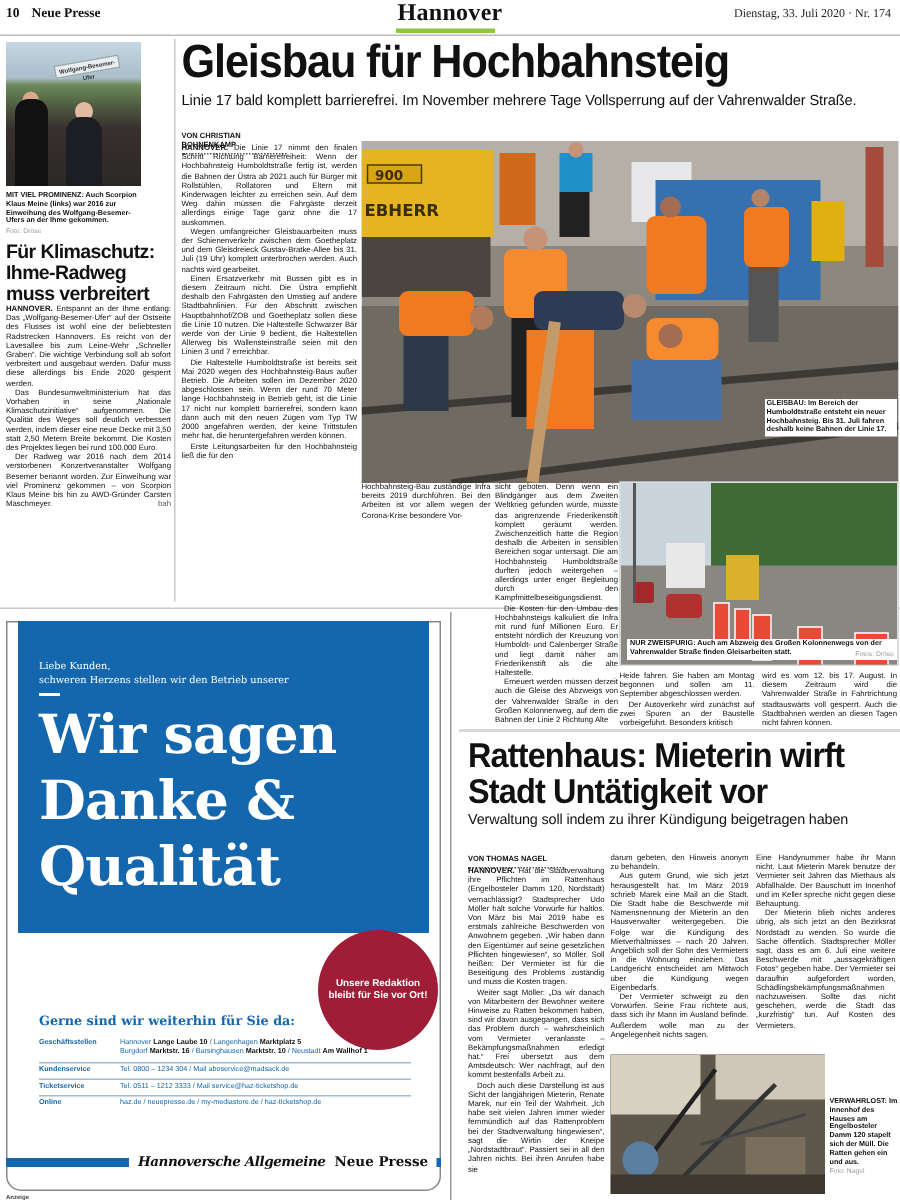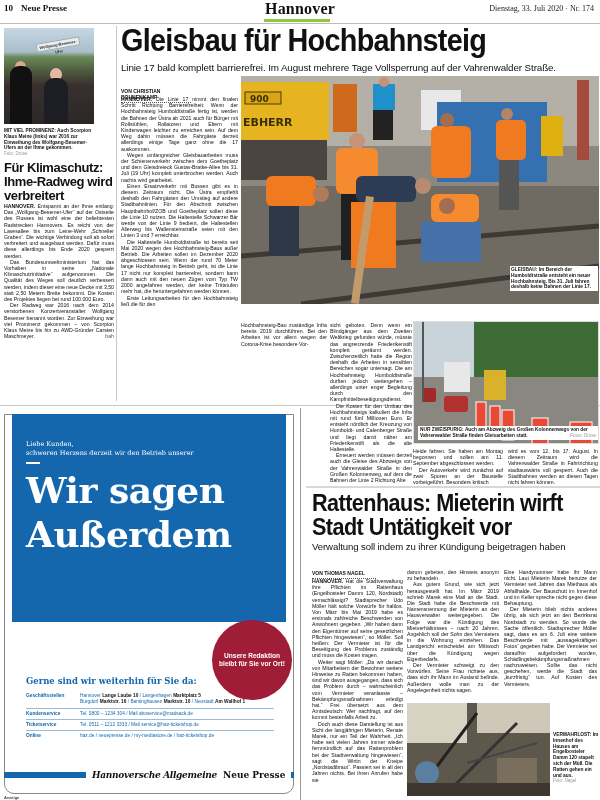--- a/index.html
+++ b/index.html
@@ -28,21 +28,21 @@
 .lc-photo .head1{position:absolute;left:11px;top:33px;width:11px;height:12px;background:#d9a98c;border-radius:50%}
 .lc-caption{left:4px;top:128px;width:92px}
 .lc-head{left:4px;top:161px;width:110px;font:bold 13px/14px "Liberation Sans",sans-serif;letter-spacing:-.4px}
 .lc-body{left:4px;top:203px;width:110px}
 .vrule{background:#c8c8c8;width:1px}
 
 .main-title{left:121px;top:23px;font:bold 31px/36px "Liberation Sans",sans-serif;letter-spacing:-.8px;transform:scaleX(.93);transform-origin:left top}
 .main-sub{left:121px;top:62px;font:9.8px "Liberation Sans",sans-serif;letter-spacing:-.1px}
 .byline{left:121px;top:88px;font:bold 5px "Liberation Sans",sans-serif;border-bottom:1px dotted #555;padding-bottom:2px;width:70px}
 .col1{left:121px;top:96px;width:117px}
-.photo-main{left:241px;top:76px;width:358px;height:228px;background:#e5e5e5;overflow:hidden}
+.photo-main{left:241px;top:94px;width:358px;height:228px;background:#e5e5e5;overflow:hidden}
 .col2{left:241px;top:322px;width:86px}
 .col3{left:330px;top:322px;width:89px}
 .photo2{left:413px;top:321px;width:186px;height:123px;background:#9bb2c4;overflow:hidden;border:1px solid #ddd}
 .photo2-cap{left:418px;top:426px;width:180px;background:#fff;padding:1px 2px}
 .col4{left:413px;top:448px;width:90px}
 .col5{left:508px;top:448px;width:90px}
 .photo-cap-main{left:510px;top:266px;width:88px;background:#fff;padding:1px}
 .hrule{height:1px;background:#c8c8c8}
 
 .ad{left:4px;top:414px;width:290px;height:380px;border:1px solid #888;border-radius:0 0 10px 10px}
@@ -89,31 +89,31 @@
   <div class="sign">Wolfgang-Besemer-Ufer</div>
   <div class="head1"></div>
   <div class="p1"></div>
   <div class="head2"></div>
   <div class="p2"></div>
 </div>
 <div class="abs lc-caption">
   <div class="cap"><span>MIT VIEL PROMINENZ:</span> <span>Auch Scorpion Klaus Meine (links) war 2016 zur Einweihung des Wolfgang-Besemer-Ufers an der Ihme gekommen.</span></div>
   <div class="credit">Foto: Dröse</div>
 </div>
-<div class="abs lc-head">Für Klimaschutz: Ihme-Radweg wird verbreitert</div>
+<div class="abs lc-head">Für Klimaschutz: Ihme-Radweg muss verbreitert</div>
 <div class="abs lc-body body-txt">
   <p class="first"><span class="kw">HANNOVER.</span> <span>Entspannt an der Ihme entlang: Das „Wolfgang-Besemer-Ufer“ auf der Ostseite des Flusses ist wohl eine der beliebtesten Radstrecken Hannovers. Es reicht von der Lavesallee bis zum Leine-Wehr „Schneller Graben“. Die wichtige Verbindung soll ab sofort verbreitert und ausgebaut werden. Dafür muss diese allerdings bis Ende 2020 gesperrt werden.</span></p>
   <p>Das Bundesumweltministerium hat das Vorhaben in seine „Nationale Klimaschutzinitiative“ aufgenommen. Die Qualität des Weges soll deutlich verbessert werden, indem dieser eine neue Decke mit 3,50 statt 2,50 Metern Breite bekommt. Die Kosten des Projektes liegen bei rund 100.000 Euro.</p>
   <p><span>Der Radweg war 2016 nach dem 2014 verstorbenen Konzertveranstalter Wolfgang Besemer benannt worden. Zur Einweihung war viel Prominenz gekommen – von Scorpion Klaus Meine bis hin zu AWD-Gründer Carsten Maschmeyer.</span> <span style="float:right;color:#555">bah</span></p>
 </div>
 <div class="abs vrule" style="left:116px;top:26px;height:375px"></div>
 <div class="abs hrule" style="left:0;top:405px;width:600px"></div>
 
 <div class="abs main-title">Gleisbau für Hochbahnsteig</div>
-<div class="abs main-sub">Linie 17 bald komplett barrierefrei. Im August mehrere Tage Vollsperrung auf der Vahrenwalder Straße.</div>
+<div class="abs main-sub">Linie 17 bald komplett barrierefrei. Im November mehrere Tage Vollsperrung auf der Vahrenwalder Straße.</div>
 <div class="abs byline">VON CHRISTIAN BOHNENKAMP</div>
 <div class="abs col1 body-txt">
   <p class="first"><span class="kw">HANNOVER.</span> <span>Die Linie 17 nimmt den finalen Schritt Richtung Barrierefreiheit: Wenn der Hochbahnsteig Humboldtstraße fertig ist, werden die Bahnen der Üstra ab 2021 auch für Bürger mit Rollstühlen, Rollatoren und Eltern mit Kinderwagen leichter zu erreichen sein. Auf dem Weg dahin müssen die Fahrgäste derzeit allerdings einige Tage ganz ohne die 17 auskommen.</span></p>
   <p>Wegen umfangreicher Gleisbauarbeiten muss der Schienenverkehr zwischen dem Goetheplatz und dem Gleisdreieck Gustav-Bratke-Allee bis 31. Juli (19 Uhr) komplett unterbrochen werden. Auch nachts wird gearbeitet.</p>
   <p>Einen Ersatzverkehr mit Bussen gibt es in diesem Zeitraum nicht. Die Üstra empfiehlt deshalb den Fahrgästen den Umstieg auf andere Stadtbahnlinien. Für den Abschnitt zwischen Hauptbahnhof/ZOB und Goetheplatz sollen diese die Linie 10 nutzen. Die Haltestelle Schwarzer Bär werde von der Linie 9 bedient, die Haltestellen Allerweg bis Wallensteinstraße seien mit den Linien 3 und 7 erreichbar.</p>
   <p>Die Haltestelle Humboldtstraße ist bereits seit Mai 2020 wegen des Hochbahnsteig-Baus außer Betrieb. Die Arbeiten sollen im Dezember 2020 abgeschlossen sein. Wenn der rund 70 Meter lange Hochbahnsteig in Betrieb geht, ist die Linie 17 nicht nur komplett barrierefrei, sondern kann dann auch mit den neuen Zügen vom Typ TW 2000 angefahren werden, der keine Trittstufen mehr hat, die heruntergefahren werden können.</p>
   <p>Erste Leitungsarbeiten für den Hochbahnsteig ließ die für den</p>
 </div>
 
 <div class="abs photo-main">
@@ -217,26 +217,27 @@
 </div>
 <div class="abs col5 body-txt">
   <p class="first">wird es vom 12. bis 17. August. In diesem Zeitraum wird die Vahrenwalder Straße in Fahrtrichtung stadtauswärts voll gesperrt. Auch die Stadtbahnen werden an diesen Tagen nicht fahren können.</p>
 </div>
 <div class="abs hrule" style="left:306px;top:486px;width:294px;height:2px;background:#d8d8d8"></div>
 
 <div class="abs ad"></div>
 <div class="abs ad-blue"></div>
 <div class="abs ad-intro">
   <div>Liebe Kunden,</div>
-  <div>schweren Herzens derzeit wir den Betrieb unserer</div>
+  <div>schweren Herzens stellen wir den Betrieb unserer</div>
 </div>
 <div class="abs ad-dash"></div>
 <div class="abs ad-big">
   <div>Wir sagen</div>
-  <div>Außerdem</div>
+  <div>Danke &amp;</div>
+  <div>Qualität</div>
 </div>
 <div class="abs ad-badge">Unsere Redaktion bleibt für Sie vor Ort!</div>
 <div class="abs ad-gerne">Gerne sind wir weiterhin für Sie da:</div>
 <div class="abs ad-table">
   <div class="ad-row">
     <div class="ad-lab">Geschäftsstellen</div>
     <div class="ad-val">
       <span>Hannover</span> <b>Lange Laube 10</b> /
       <span>Langenhagen</span> <b>Marktplatz 5</b><br>
       <span>Burgdorf</span> <b>Marktstr. 16</b> /

